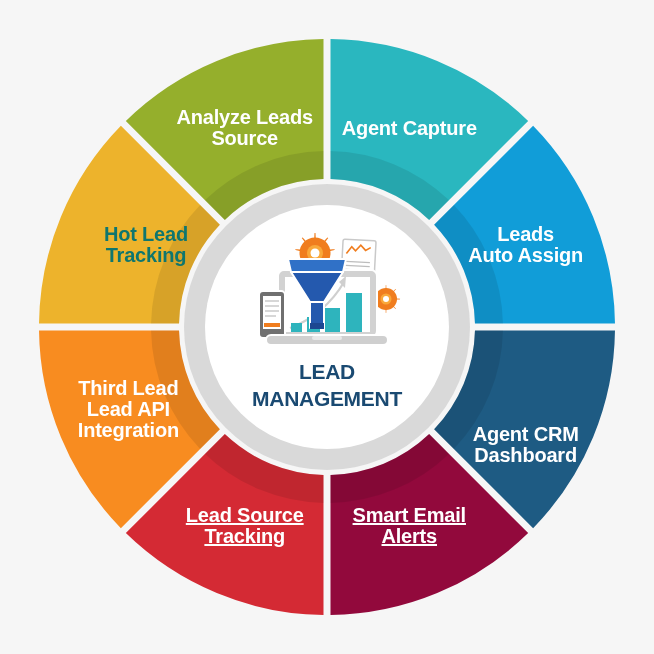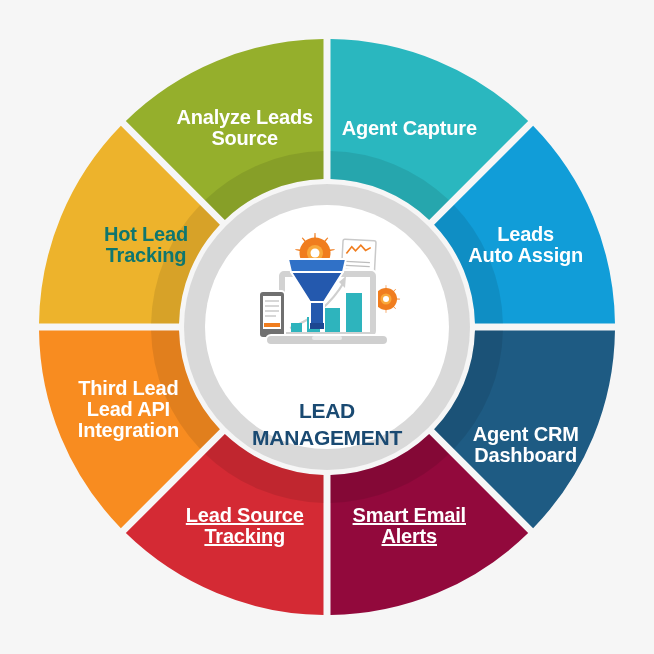--- a/index.html
+++ b/index.html
@@ -147,18 +147,18 @@
       <div class="seg-label" style="left: 146px; top: 244.723px; color: #0f766e;">
         <span>Hot Lead</span>
         <span>Tracking</span>
       </div>
       <div class="seg-label" style="left: 244.723px; top: 128.366px; color: rgb(255, 255, 255);">
         <span>Analyze Leads</span>
         <span>Source</span>
       </div>
     </div>
 
-  <div class="center-title" style="color: rgb(26, 74, 114); margin-top: 39px;">
+  <div class="center-title" style="color: rgb(26, 74, 114);">
     <span>LEAD</span>
     <span>MANAGEMENT</span>
   </div>
 
 </div>
 
 </body></html>

